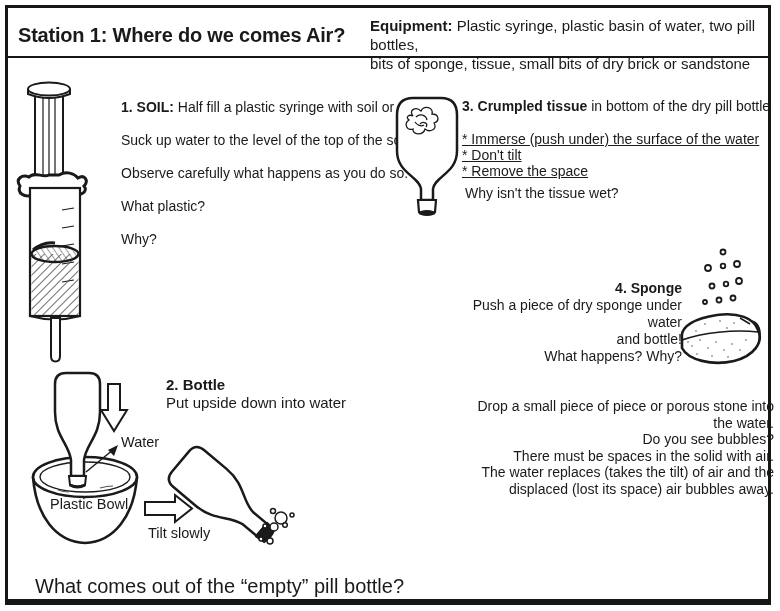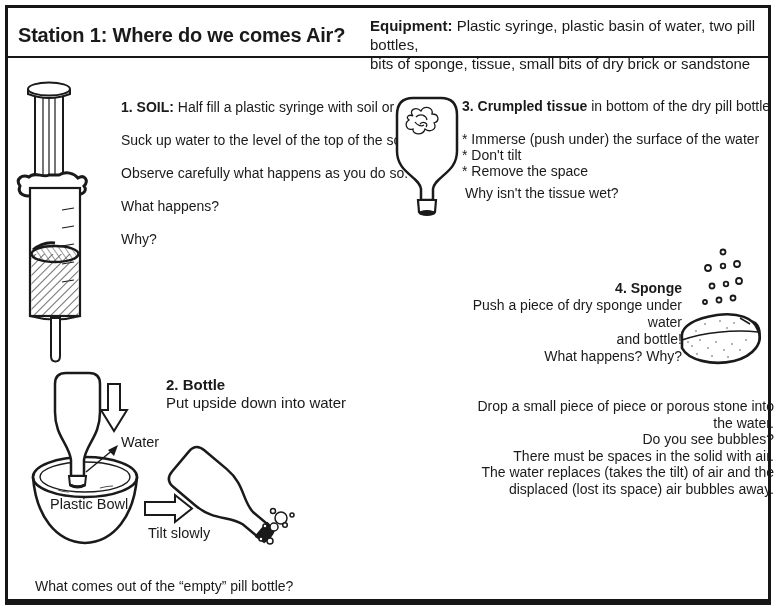--- a/index.html
+++ b/index.html
@@ -11,26 +11,26 @@
   .sheet{
     position:absolute;left:5px;top:5px;width:766px;height:600px;
     border:3px solid #161616;border-bottom-width:6px;box-sizing:border-box;background:#fff;
   }
   .header{position:absolute;left:0;top:0;right:0;height:48px;border-bottom:2px solid #161616;}
   .title{position:absolute;left:10px;top:16px;font-size:20px;font-weight:bold;letter-spacing:-0.2px;white-space:nowrap;}
   .equipment{position:absolute;left:362px;top:8px;width:402px;font-size:15px;line-height:19px;}
   .abs{position:absolute;}
   .sec1 p{margin:0 0 17px 0;font-size:14px;line-height:16px;}
   .sec3 .h{margin:0 0 17px 0;font-size:14px;line-height:16px;}
-  .sec3 .b{margin:0;font-size:14px;line-height:16px;}
+  .sec3 .b{margin:0;font-size:14px;line-height:16px;text-decoration:underline;}
   .sec3 .q{margin:6px 0 0 3px;font-size:14px;line-height:16px;}
   .sec4 p,.sec5 p{margin:0;font-size:14px;line-height:17px;text-align:right;}
   .sec5 p{line-height:16.6px;}
   .sec2h p{margin:0;font-size:15px;line-height:17.5px;}
-  .footerq{font-size:14px;line-height:16px;}
+  .footerq{font-size:20px;line-height:16px;}
   b{font-weight:bold;}
   svg{display:block;overflow:visible;}
   svg text{font-family:"Liberation Sans",sans-serif;font-size:14.5px;fill:#1a1a1a;}
 </style>
 </head>
 <body>
 
 <div class="sheet">
 
   <div class="header">
@@ -71,21 +71,21 @@
     <path d="M19,170 C26,164 34,162 41,163" fill="none" stroke="#1a1a1a" stroke-width="3"></path>
     <path d="M16,236 Q41,243 66,236" fill="none" stroke="#1a1a1a" stroke-width="2"></path>
 
     <path d="M37,238 L37,276 Q37,281.5 41.5,281.5 Q46,281.5 46,276 L46,238 Z" fill="#fff" stroke="#1a1a1a" stroke-width="2"></path>
   </svg>
 
   <div class="abs sec1" style="left:113px;top:91px;width:330px;">
     <p><b>1. SOIL:</b><span> Half fill a plastic syringe with soil or sand.</span></p>
     <p>Suck up water to the level of the top of the soil.</p>
     <p>Observe carefully what happens as you do so.</p>
-    <p>What happens?</p>
+    <p>What plastic?</p>
     <p>Why?</p>
   </div>
 
   <svg class="abs" style="left:375px;top:75px;" width="78" height="140" viewBox="0 0 78 140">
     <path d="M14,32 Q14,15 30,15 L58,15 Q74,15 74,32 L74,68 C74,90 52,93 50,106 L50,117 L38,117 L38,106 C36,93 14,90 14,68 Z" fill="#fff" stroke="#1a1a1a" stroke-width="2.5"></path>
     <path d="M35,117 L53,117 L52,129 Q44,132 36,129 Z" fill="#fff" stroke="#1a1a1a" stroke-width="2.2"></path>
     <ellipse cx="44" cy="130" rx="8.5" ry="3" fill="#1a1a1a"></ellipse>
 
     <g fill="none" stroke="#1a1a1a" stroke-width="1.3">
       <path d="M30,33 C25,27 33,23 38,28 C41,22 51,24 49,31 C56,31 57,38 51,40 C55,46 47,50 42,46 C40,53 29,52 30,46 C23,48 21,40 26,37 C22,34 26,31 30,33 Z"></path>

